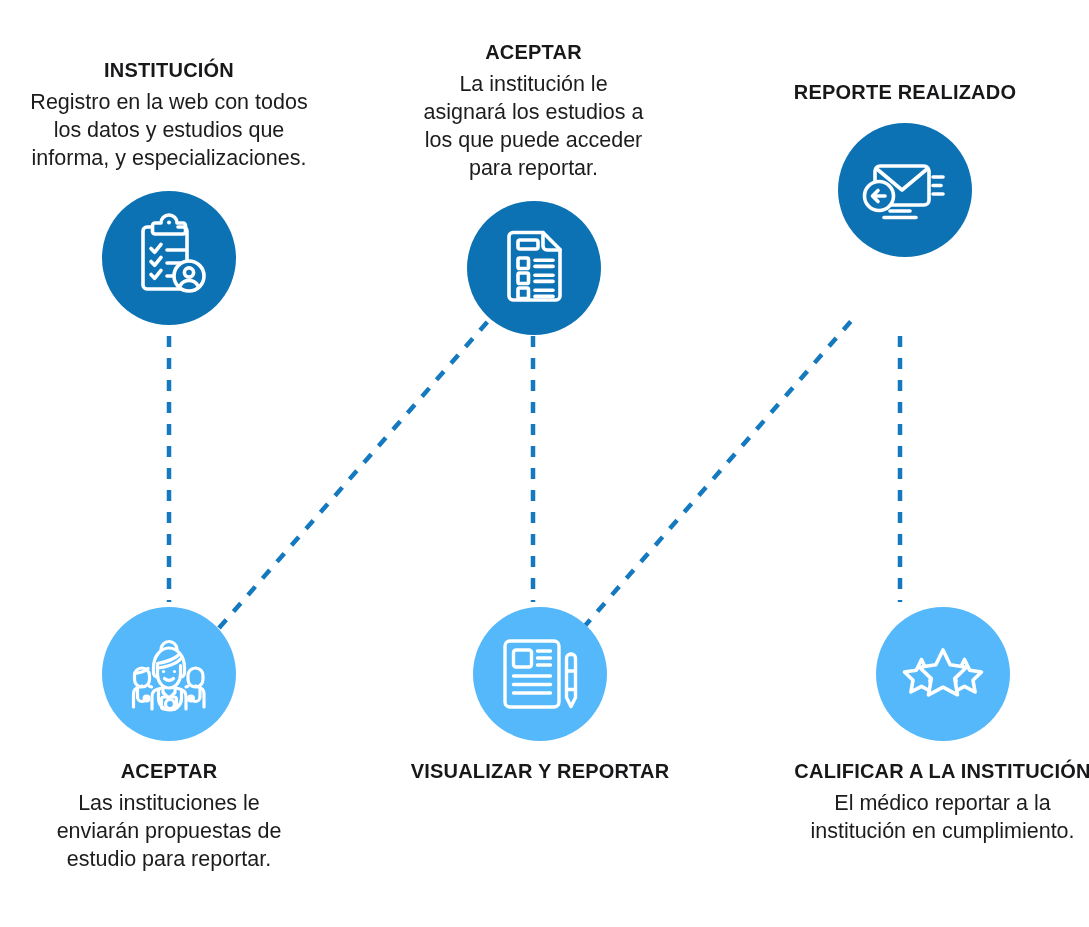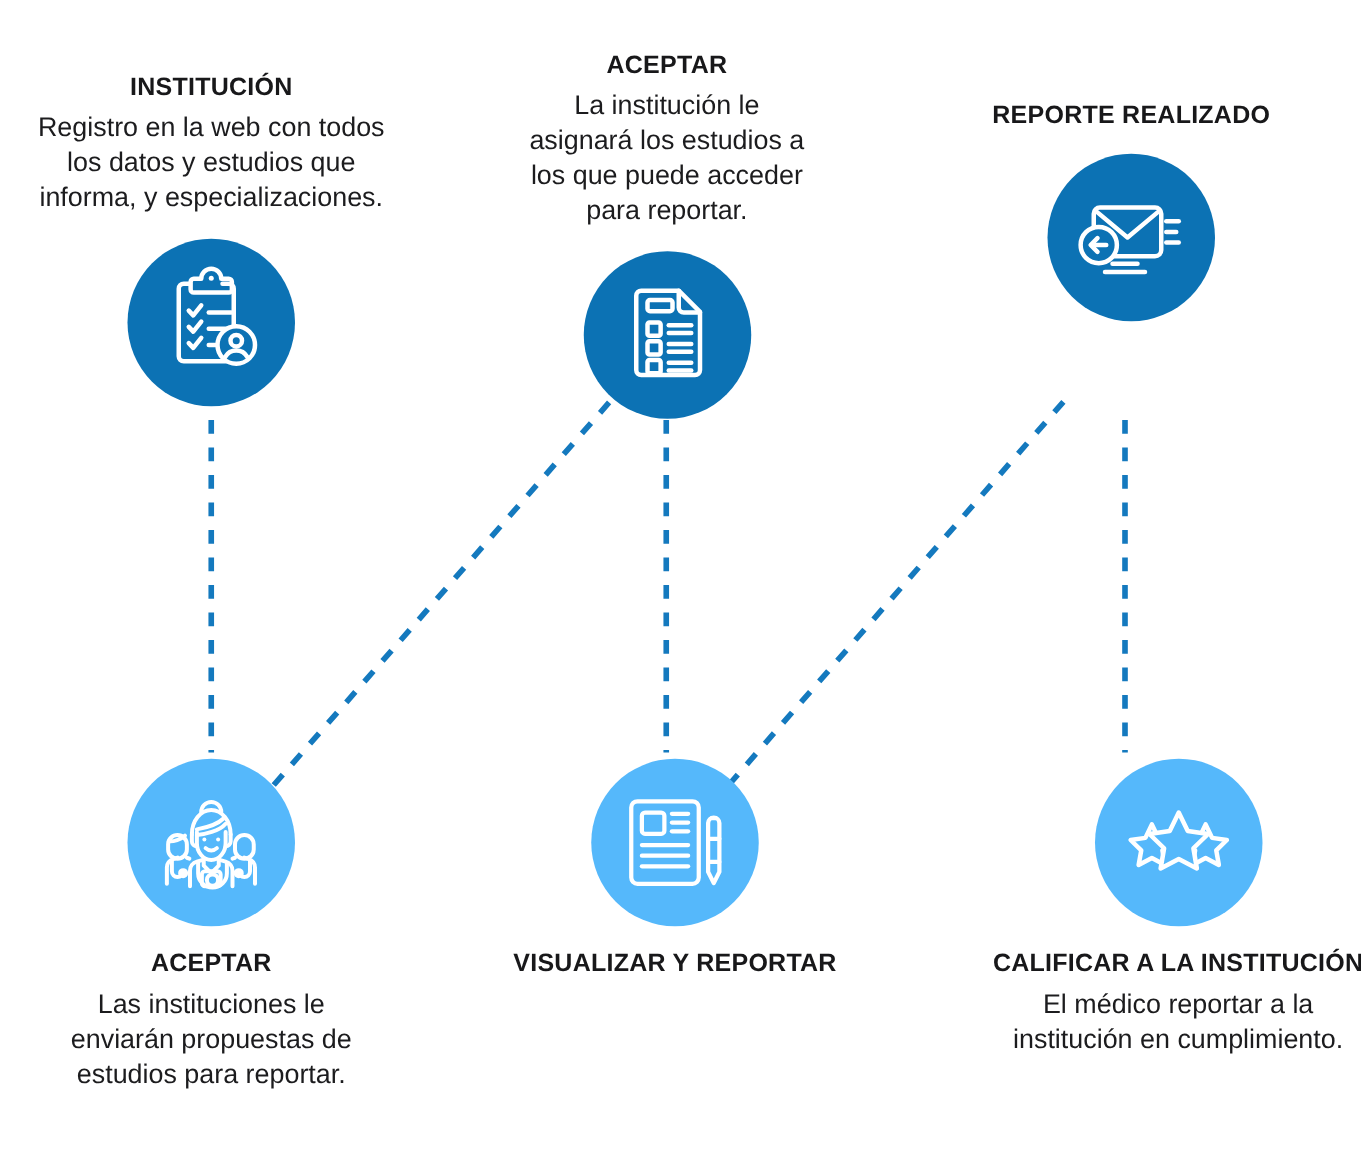--- a/index.html
+++ b/index.html
@@ -226,21 +226,21 @@
         <rect x="39.5" y="70" width="15" height="12" rx="2.5"></rect>
 
         <path d="M36.5 62.5v9a11.5 11.5 0 0 0 23 0v-8"></path>
         <circle cx="48" cy="77" r="4.5"></circle>
       </svg>
     </div>
     <div class="step-text">
       <div class="step-title">ACEPTAR</div>
       <div class="step-desc">Las instituciones le
 enviarán propuestas de
-estudios para reportar.</div>
+estudio para reportar.</div>
     </div>
   </div>
 
   <div class="step bottom" id="step-visualizar">
     <div class="circle light">
       <svg width="88" height="88" viewBox="0 0 88 88" fill="none" stroke="#ffffff" stroke-width="3.4" stroke-linecap="round" stroke-linejoin="round">
 
         <rect x="9" y="11" width="54" height="66" rx="5"></rect>
         <rect x="17.5" y="20" width="18" height="17" rx="2.5"></rect>
         <path d="M41.5 21h13"></path>

